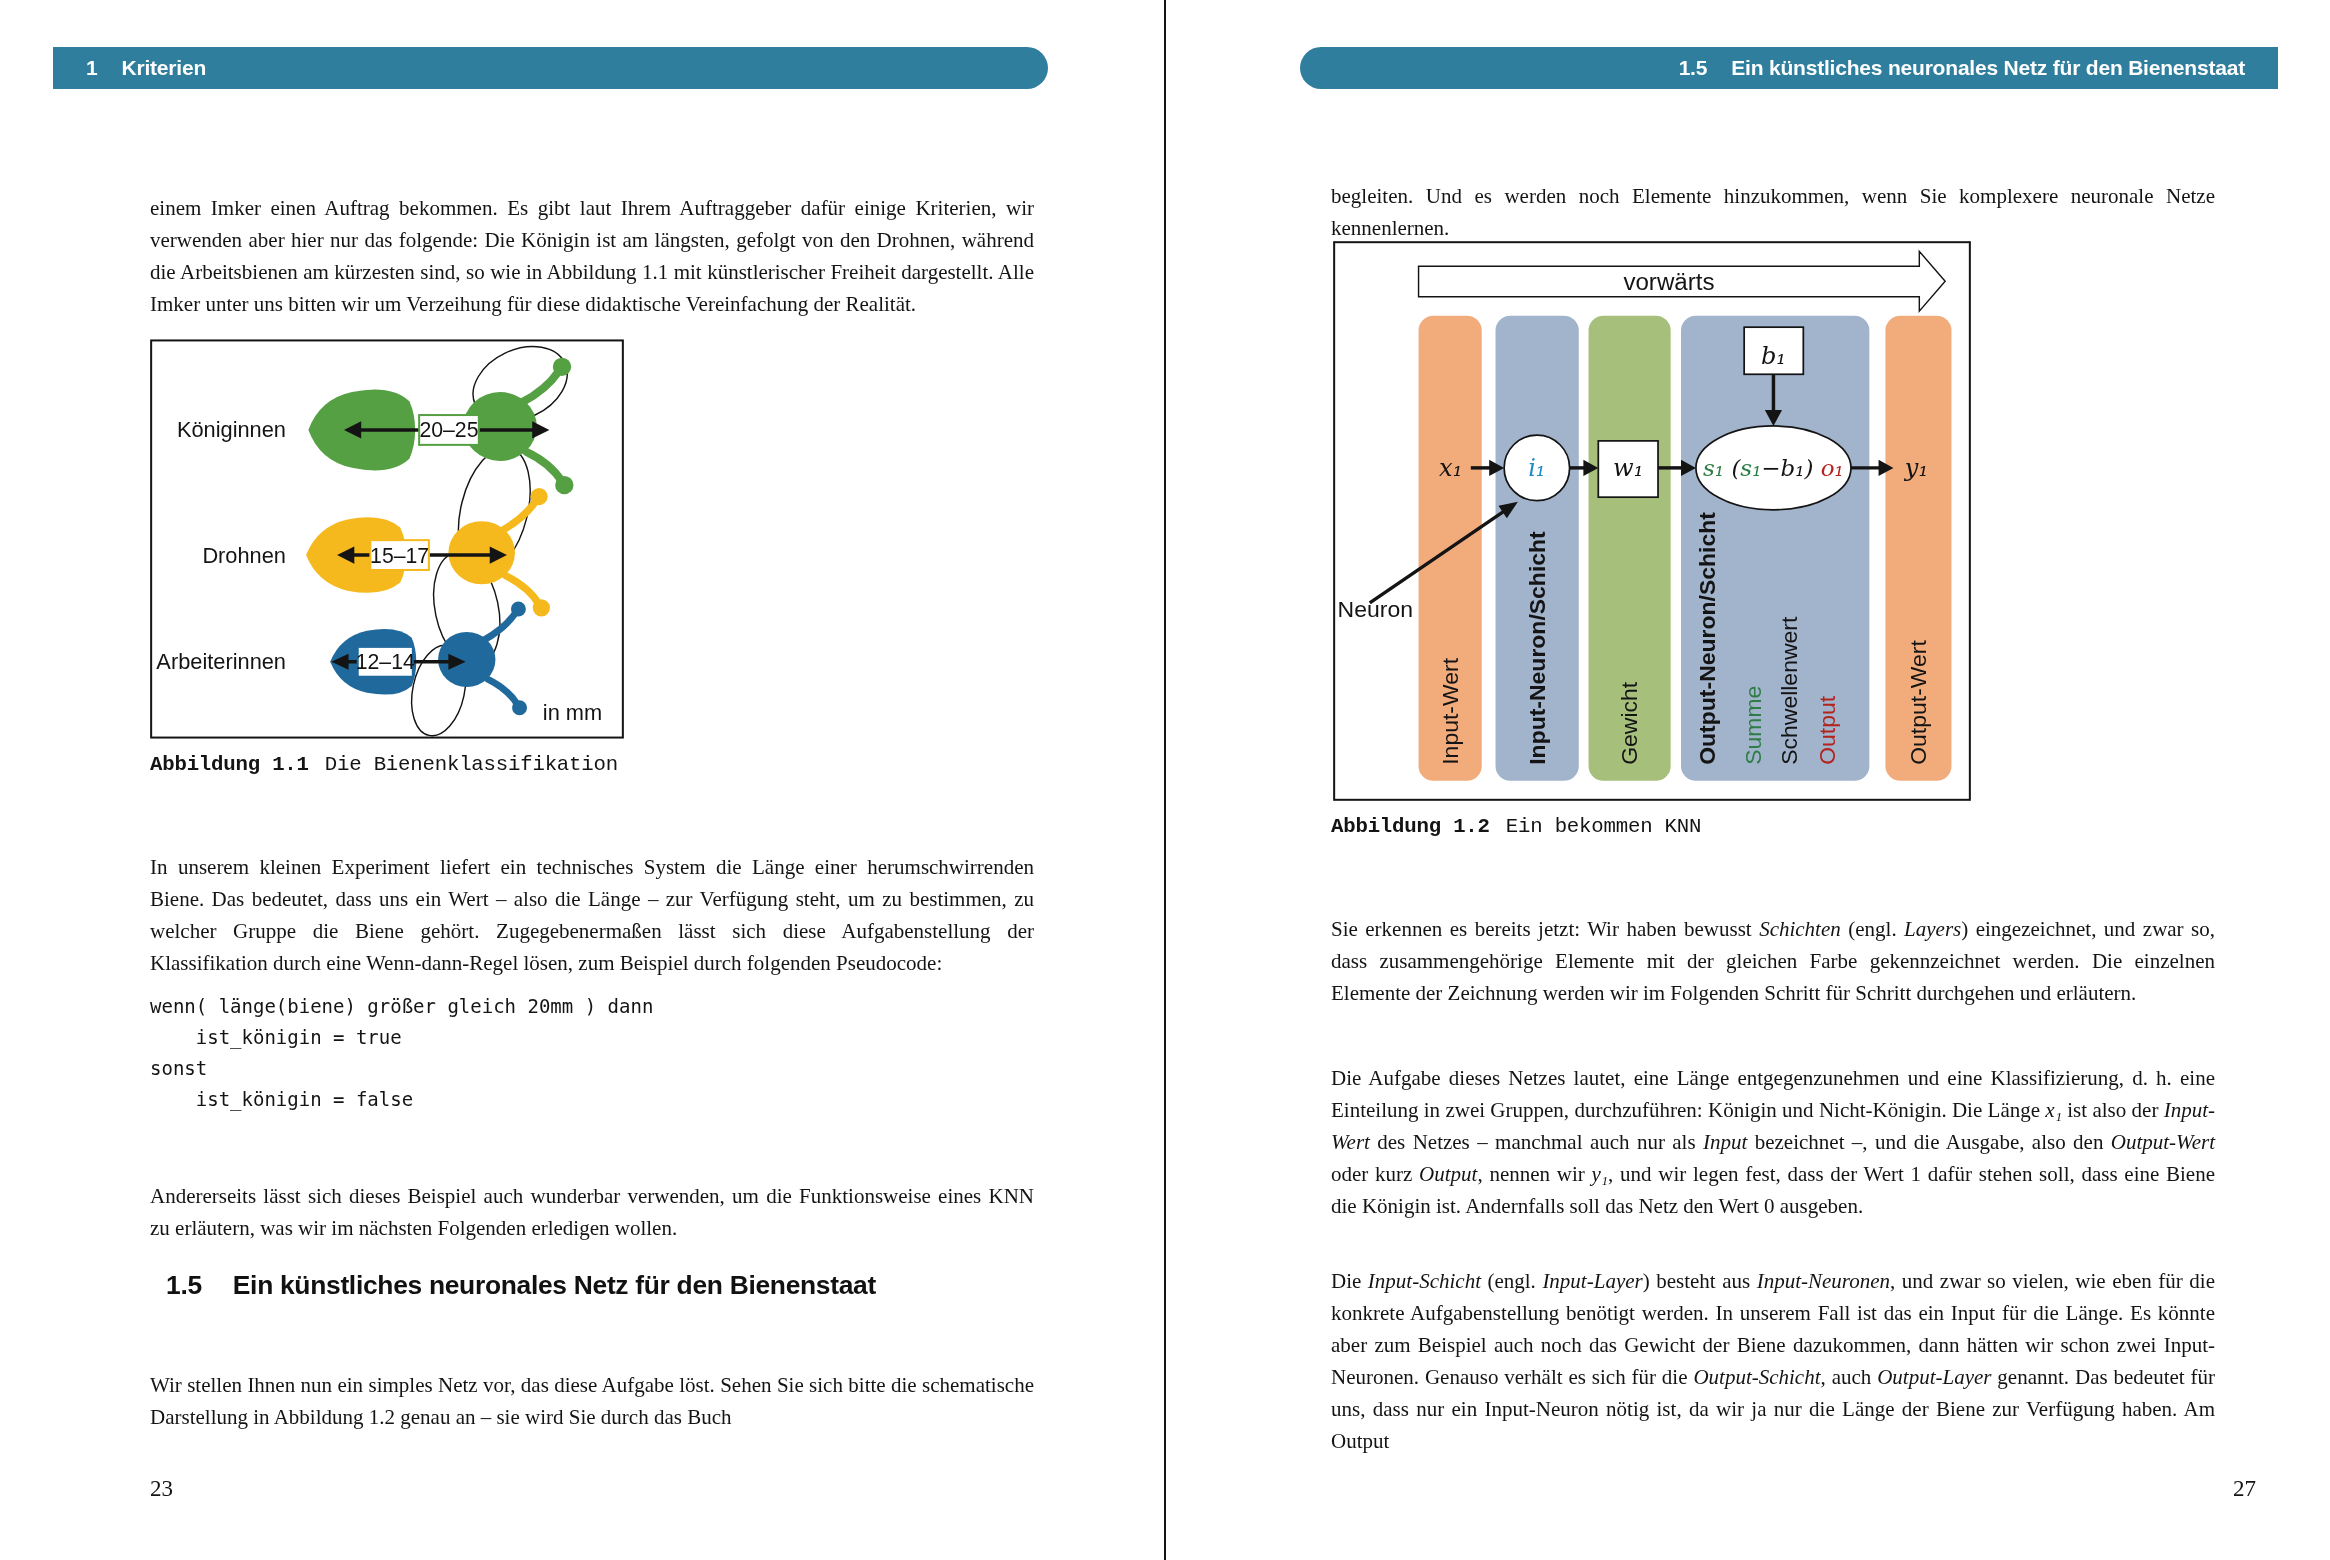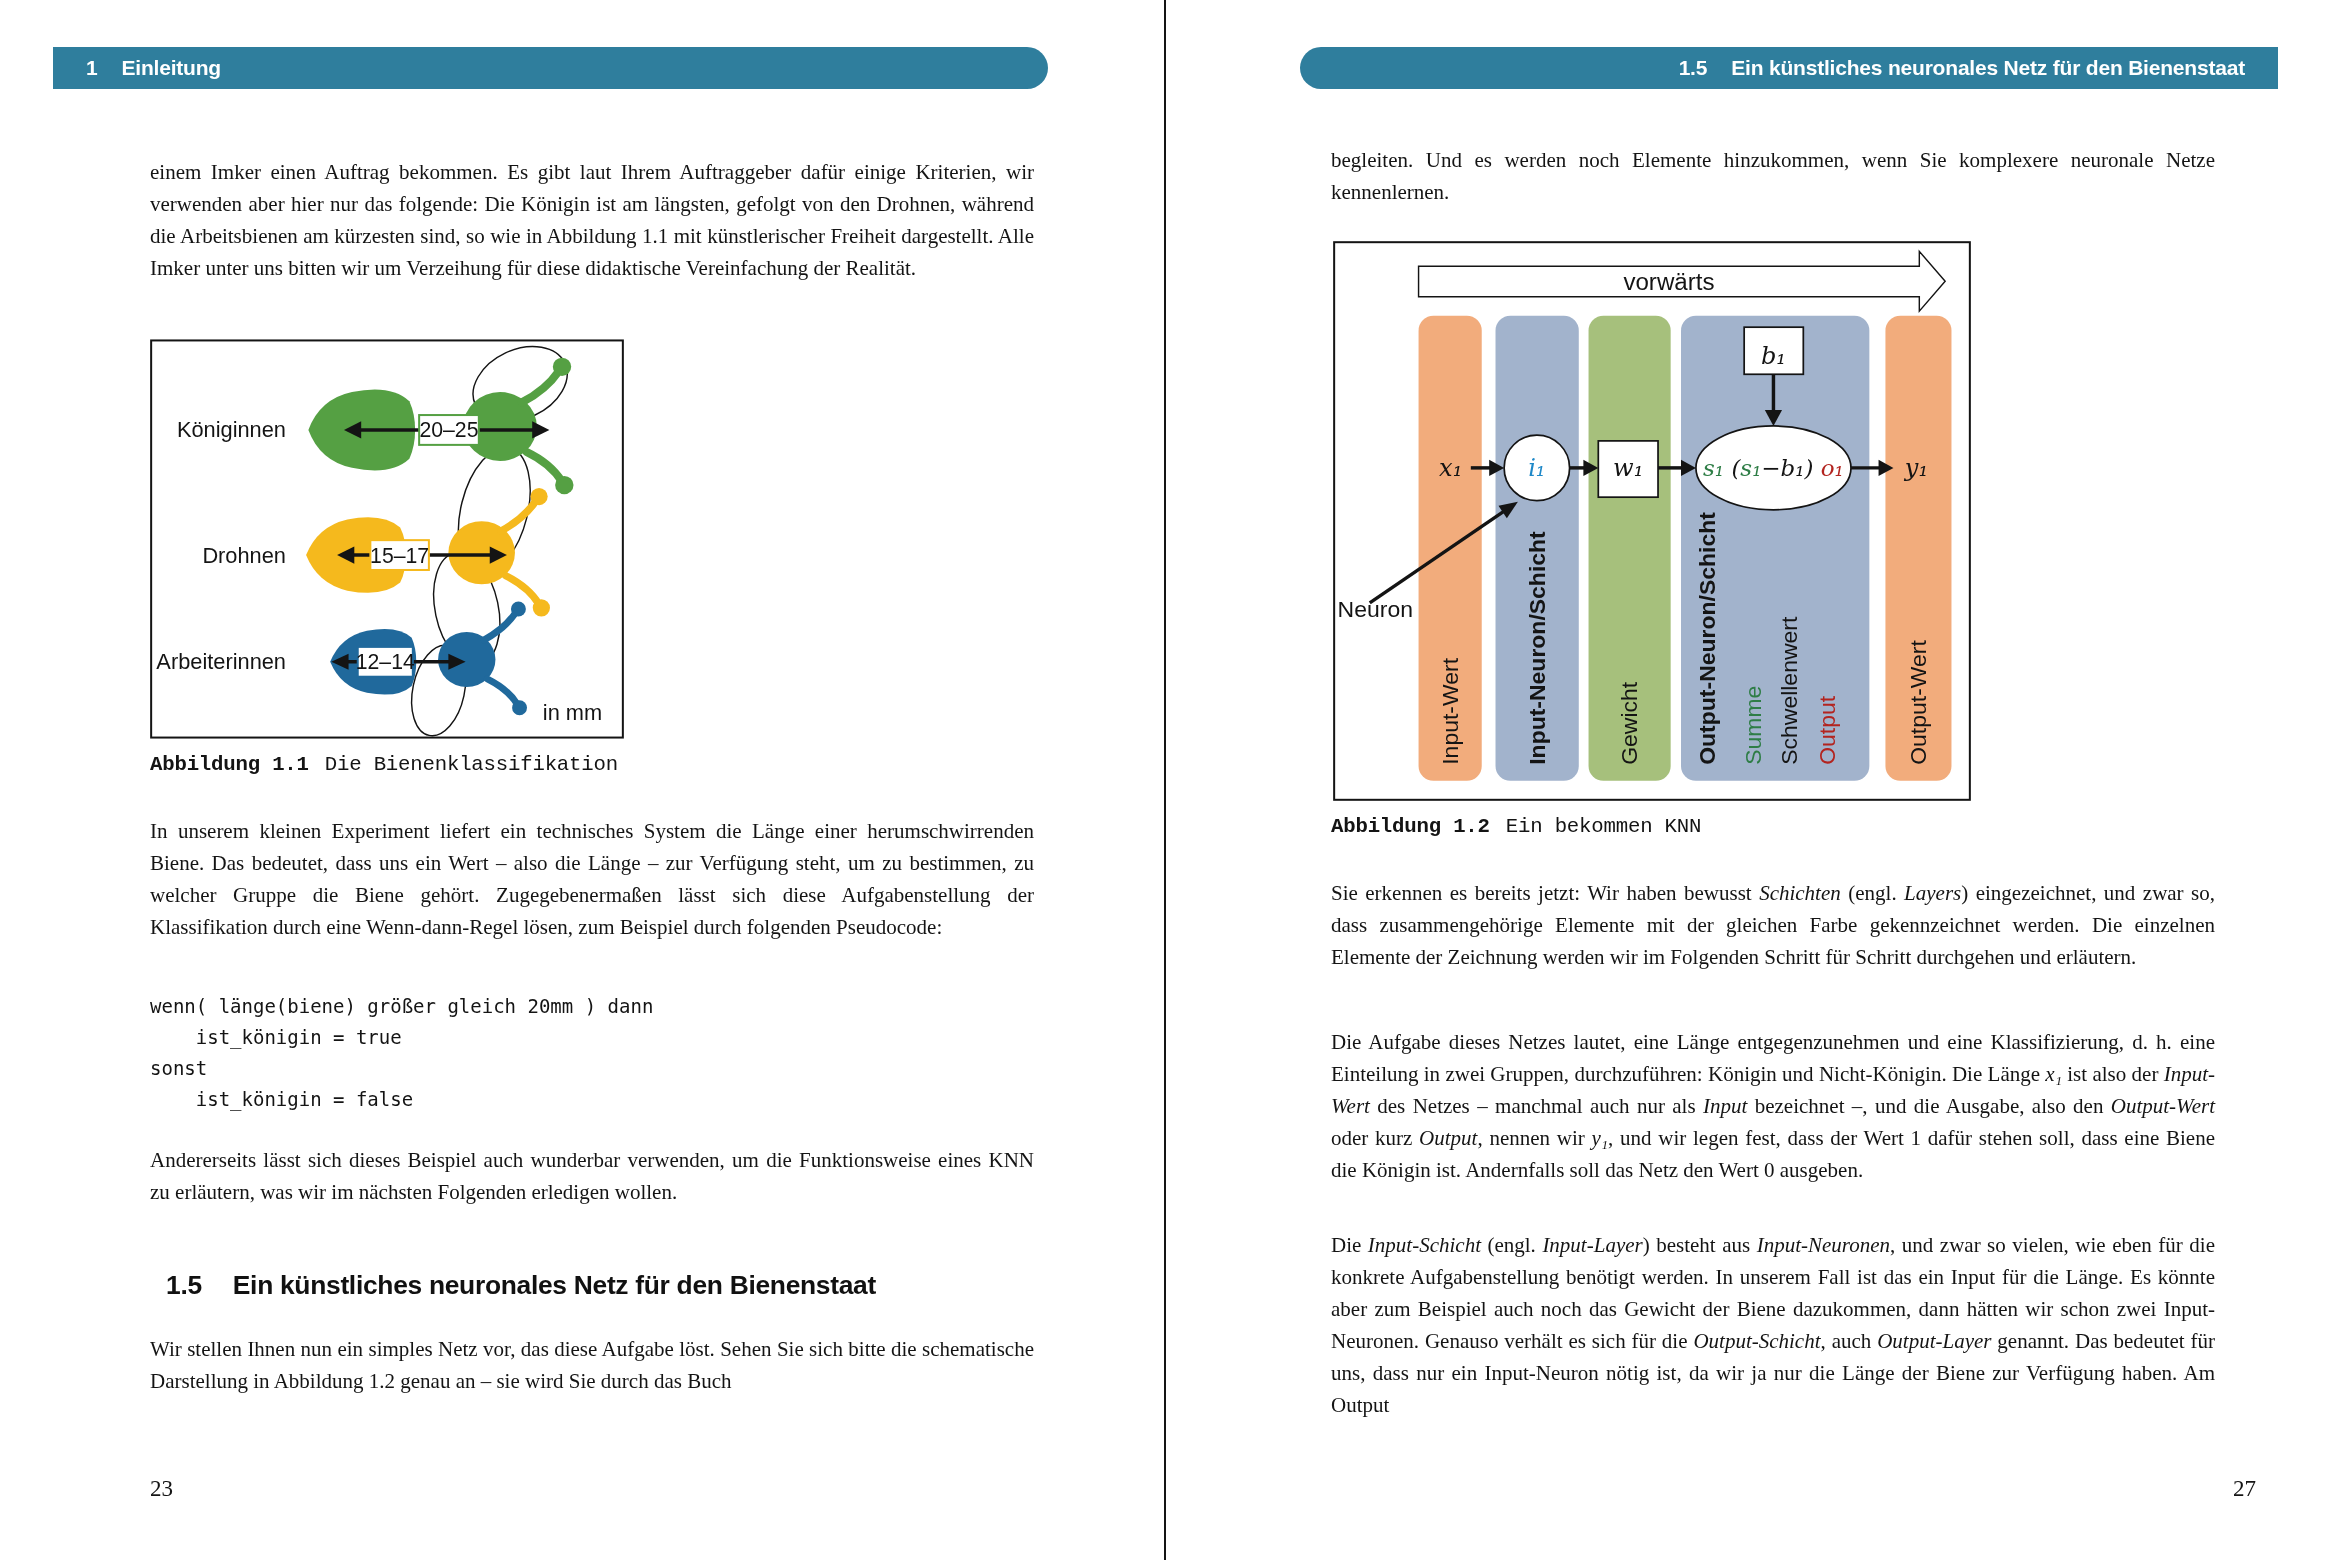--- a/index.html
+++ b/index.html
@@ -7,21 +7,21 @@
   
   .gutter{position:absolute;left:1164px;top:0;width:1.7px;height:1560px;background:#141414;}
   
   .hbar{position:absolute;top:47px;height:42px;background:#2F7E9D;color:#fff;
     font-family:"Liberation Sans",sans-serif;font-weight:bold;font-size:21px;
     display:flex;align-items:center;box-sizing:border-box;letter-spacing:-0.2px;}
   .hbar-left{left:53px;width:995px;border-radius:0 21px 21px 0;padding-left:33px;}
   .hbar-right{left:1300px;width:978px;border-radius:21px 0 0 21px;justify-content:flex-end;padding-right:33px;}
   .hbar .num{margin-right:24px;}
   
-  .para{position:absolute;width:884px;font-size:21px;line-height:32px;text-align:justify;}
+  .para{position:absolute;width:884px;font-size:21px;line-height:32px;text-align:justify;margin-top:36px;}
   .col-l{left:150px;}
   .col-r{left:1331px;}
   .it{font-style:italic;}
   .code{position:absolute;left:150px;width:884px;font-family:"DejaVu Sans Mono",monospace;
     font-size:19px;line-height:31px;white-space:pre;text-align:left;}
   .caption{position:absolute;font-family:Liberation Mono, monospace;font-size:20.7px;letter-spacing:-0.2px;}
   .caption .cap-label{font-weight:bold;margin-right:16px;}
   .h2{position:absolute;left:166px;width:884px;font-family:"Liberation Sans",sans-serif;
     font-weight:bold;font-size:26.4px;letter-spacing:-0.3px;color:#111;}
   .h2 .num{margin-right:31px;}
@@ -38,21 +38,21 @@
   .red-t{fill:#B3241F;}
   .blue-t{fill:#1E88C8;}
 </style>
 </head>
 <body>
 
 <div class="gutter"></div>
 
 <div class="hbar hbar-left">
   <span class="num">1</span>
-  <span>Einleitung</span>
+  <span>Kriterien</span>
 </div>
 
 <div class="para col-l" style="top:156px;">einem Imker einen Auftrag bekommen. Es gibt laut Ihrem Auftraggeber dafür einige Kriterien, wir verwenden aber hier nur das folgende: Die Königin ist am längsten, gefolgt von den Drohnen, während die Arbeitsbienen am kürzesten sind, so wie in Abbildung 1.1 mit künstlerischer Freiheit dargestellt. Alle Imker unter uns bitten wir um Verzeihung für diese didaktische Vereinfachung der Realität.</div>
 
 <svg class="fig" style="left:150px;top:339px;" width="474" height="400" viewBox="0 0 826 696">
   <rect x="2" y="2" width="822" height="692" fill="#ffffff" stroke="#141414" stroke-width="3.5"></rect>
 
   <path d="M276,158 Q296,104 352,92 Q420,78 452,108 Q462,130 462,158 Q462,186 452,208 Q420,238 352,224 Q296,212 276,158 Z" fill="#55A043"></path>
   <path d="M272,376 Q292,326 344,314 Q406,302 436,328 Q446,348 446,376 Q446,404 436,424 Q406,450 344,438 Q292,426 272,376 Z" fill="#F5B91D"></path>
   <path d="M314,562 Q332,518 378,508 Q432,498 456,520 Q464,538 464,562 Q464,586 456,604 Q432,626 378,616 Q332,606 314,562 Z" fill="#20699C"></path>

